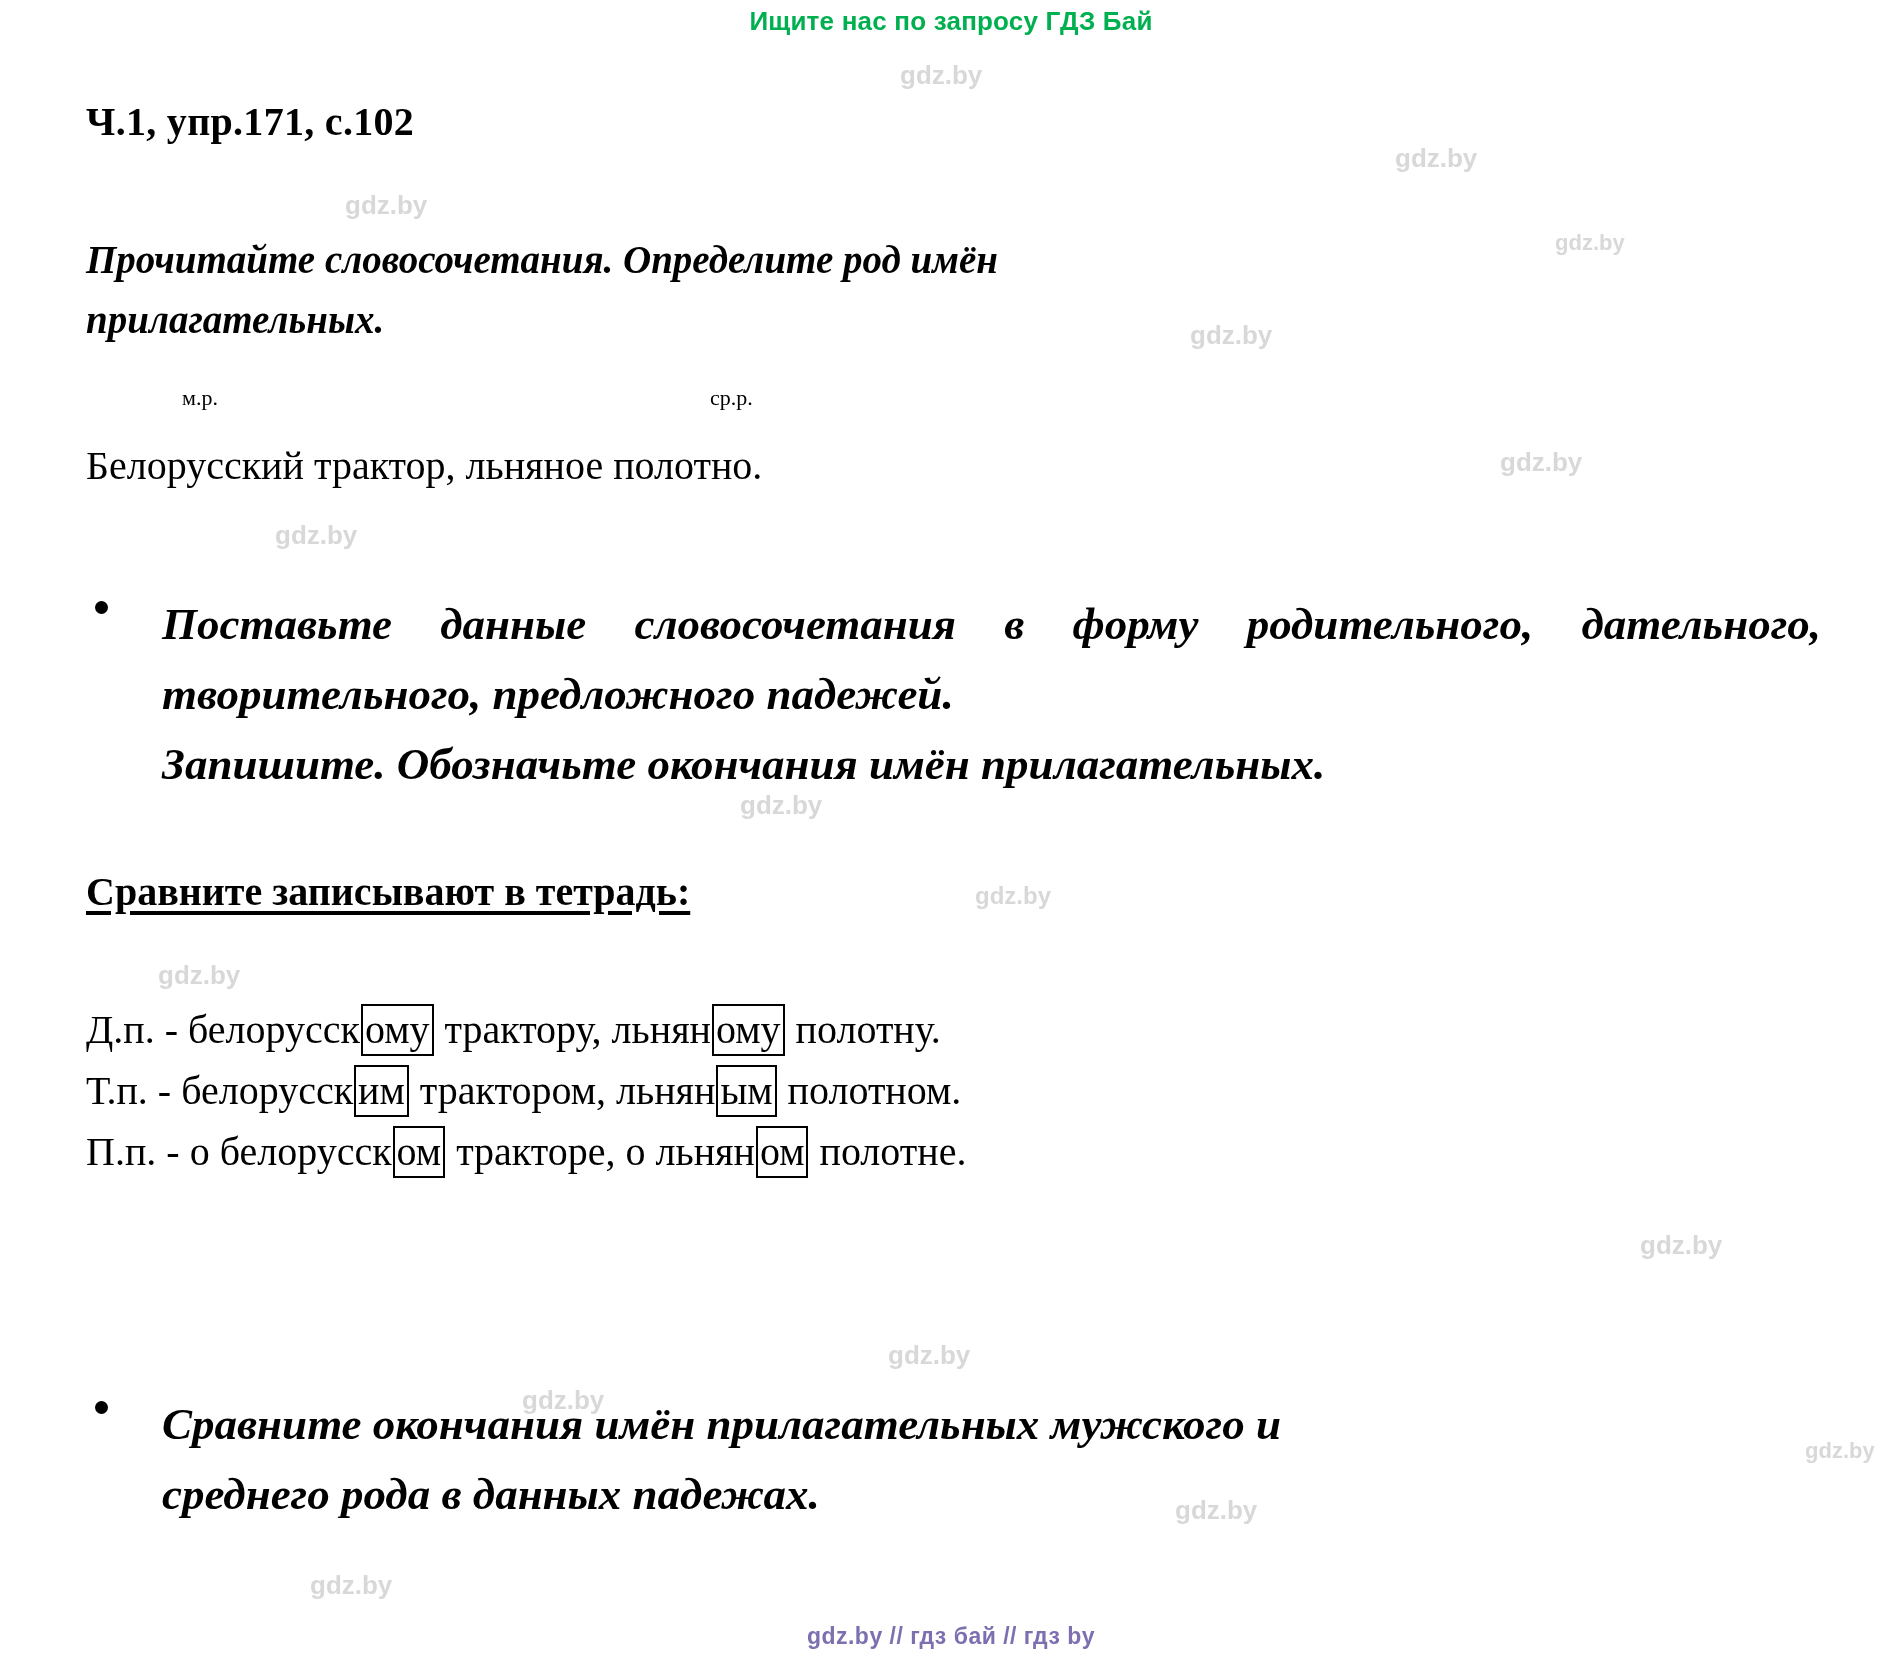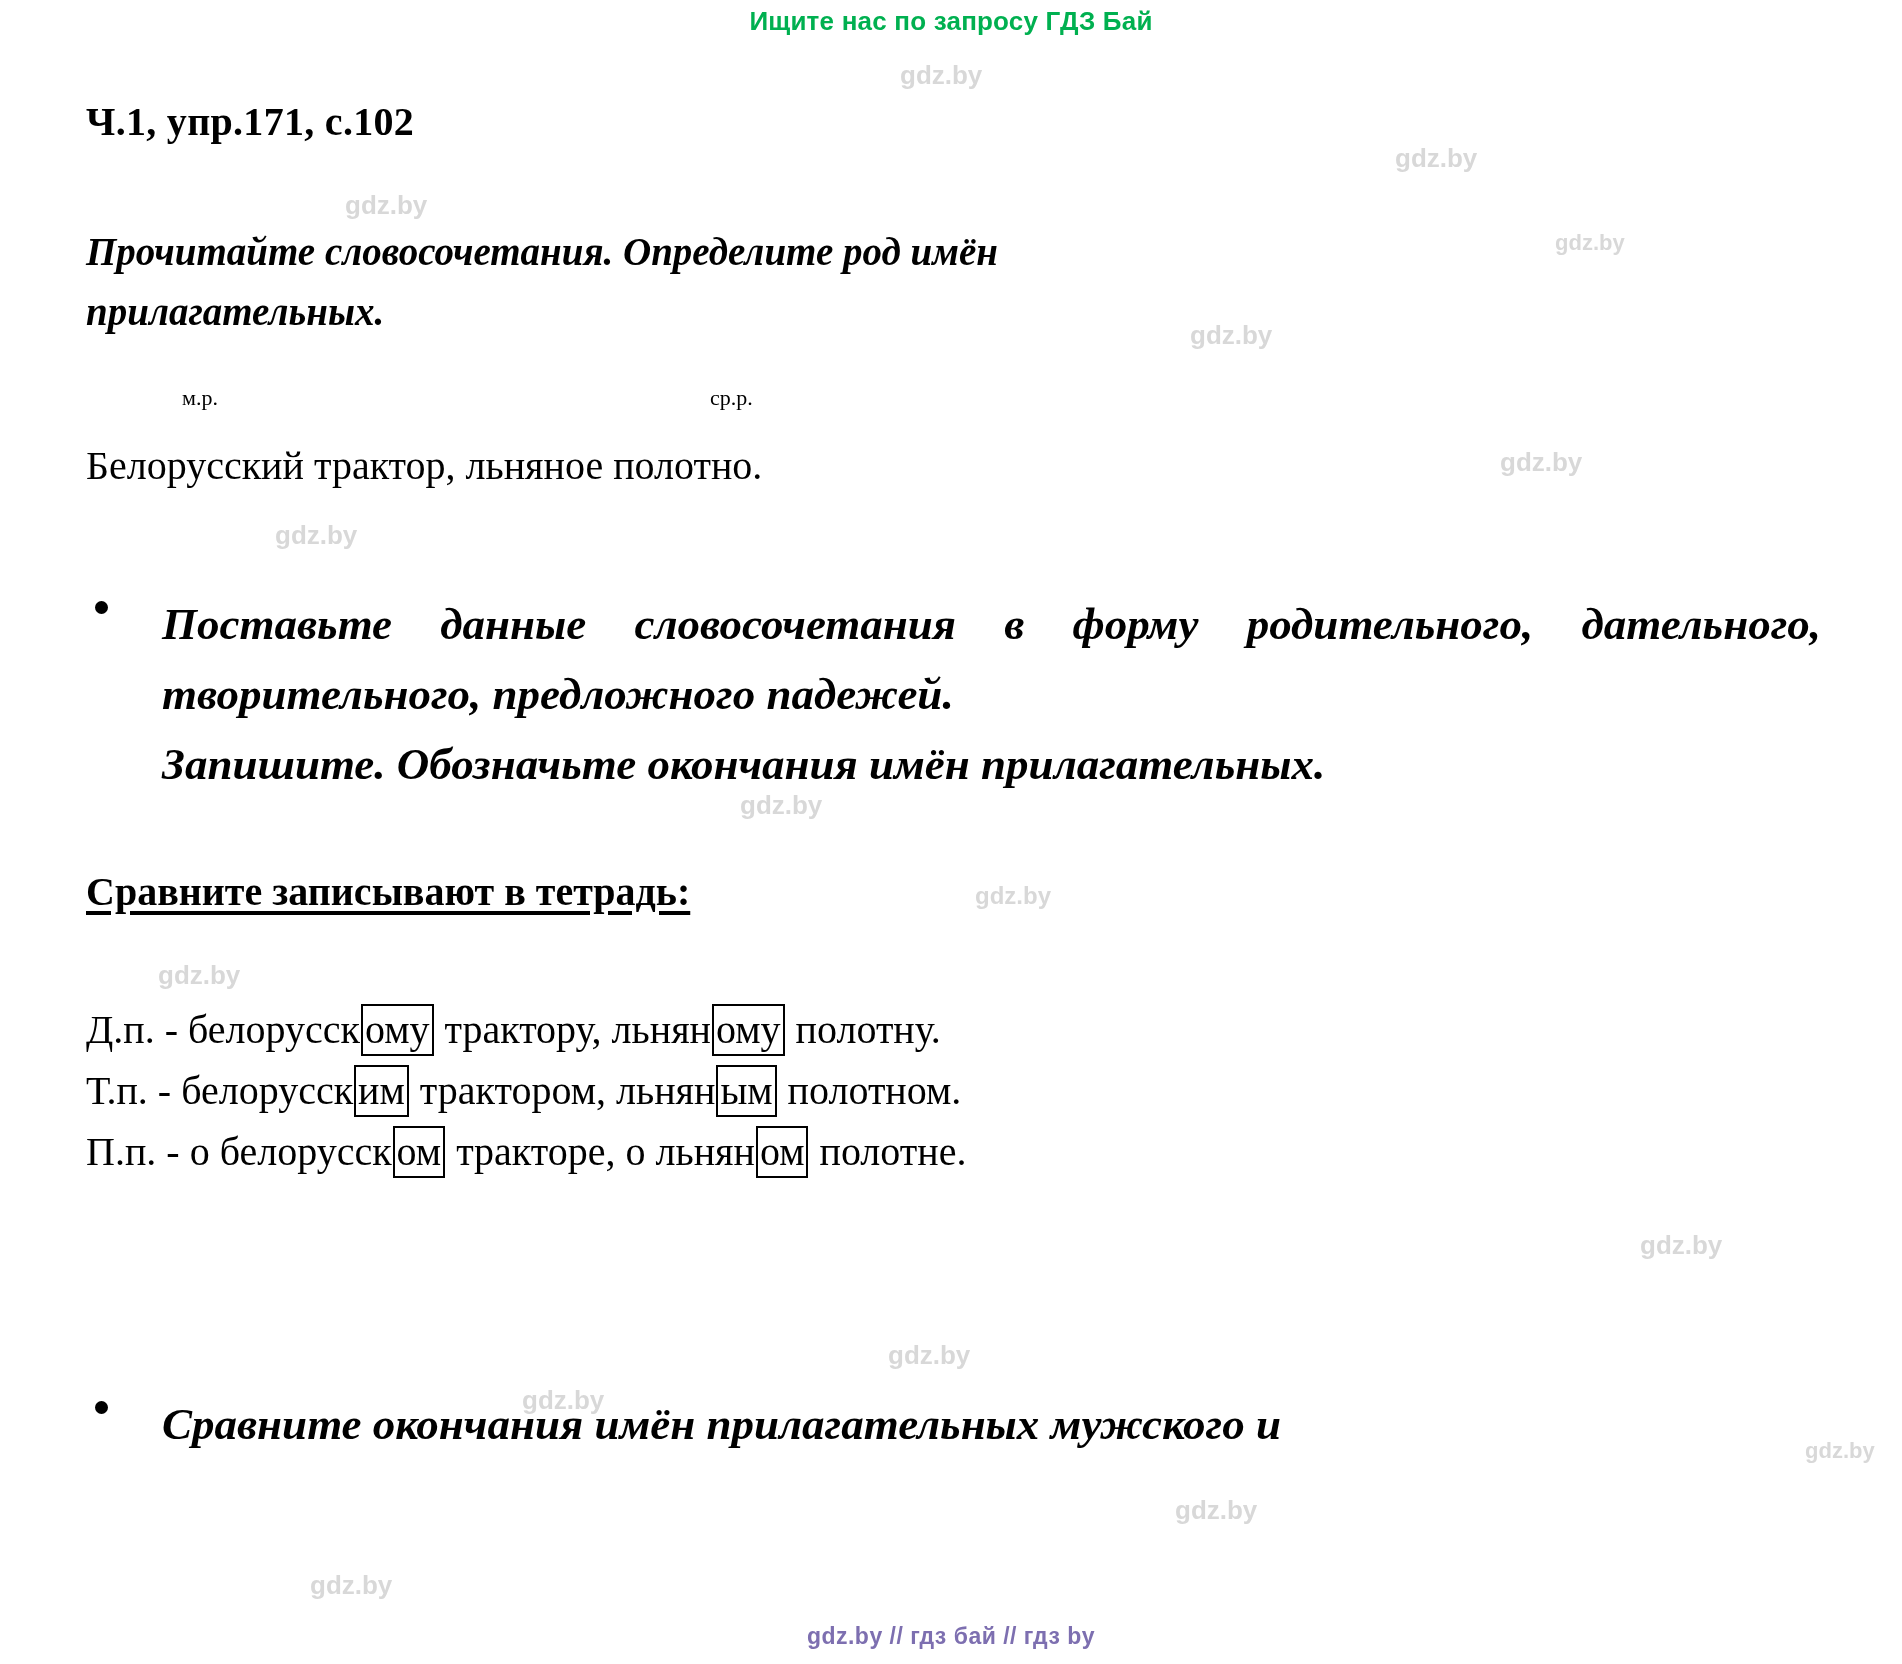--- a/index.html
+++ b/index.html
@@ -67,21 +67,21 @@
     left: 86px;
     top: 98px;
     font-size: 40px;
     font-weight: bold;
     letter-spacing: .3px;
   }
 
   .task {
     position: absolute;
     left: 86px;
-    top: 222px;
+    top: 230px;
     width: 1730px;
     font-size: 39px;
     font-style: italic;
     font-weight: bold;
     text-align: justify;
     line-height: 1.55;
   }
   .task span.lastline {
     display: block;
     text-align: left;
@@ -215,17 +215,18 @@
   <div class="cases" id="cases">
       <div class="row"><span>Д.п. - </span><span>белорусск</span><span class="boxed">ому</span><span> трактору, </span><span>льнян</span><span class="boxed">ому</span><span> полотну.</span></div>
       <div class="row"><span>Т.п. - </span><span>белорусск</span><span class="boxed">им</span><span> трактором, </span><span>льнян</span><span class="boxed">ым</span><span> полотном.</span></div>
       <div class="row"><span>П.п. - </span><span>о белорусск</span><span class="boxed">ом</span><span> тракторе, </span><span>о льнян</span><span class="boxed">ом</span><span> полотне.</span></div>
     </div>
 
   <div class="bullet-block" id="bullet2">
     <span class="dot"></span>
     <span class="txt">
       <span>Сравните окончания имён прилагательных мужского и</span>
+      <span class="last">среднего рода в данных падежах.</span>
     </span>
   </div>
 
   <div class="footer">gdz.by  //  гдз бай  //  гдз by</div>
 </div>
 
 </body></html>

